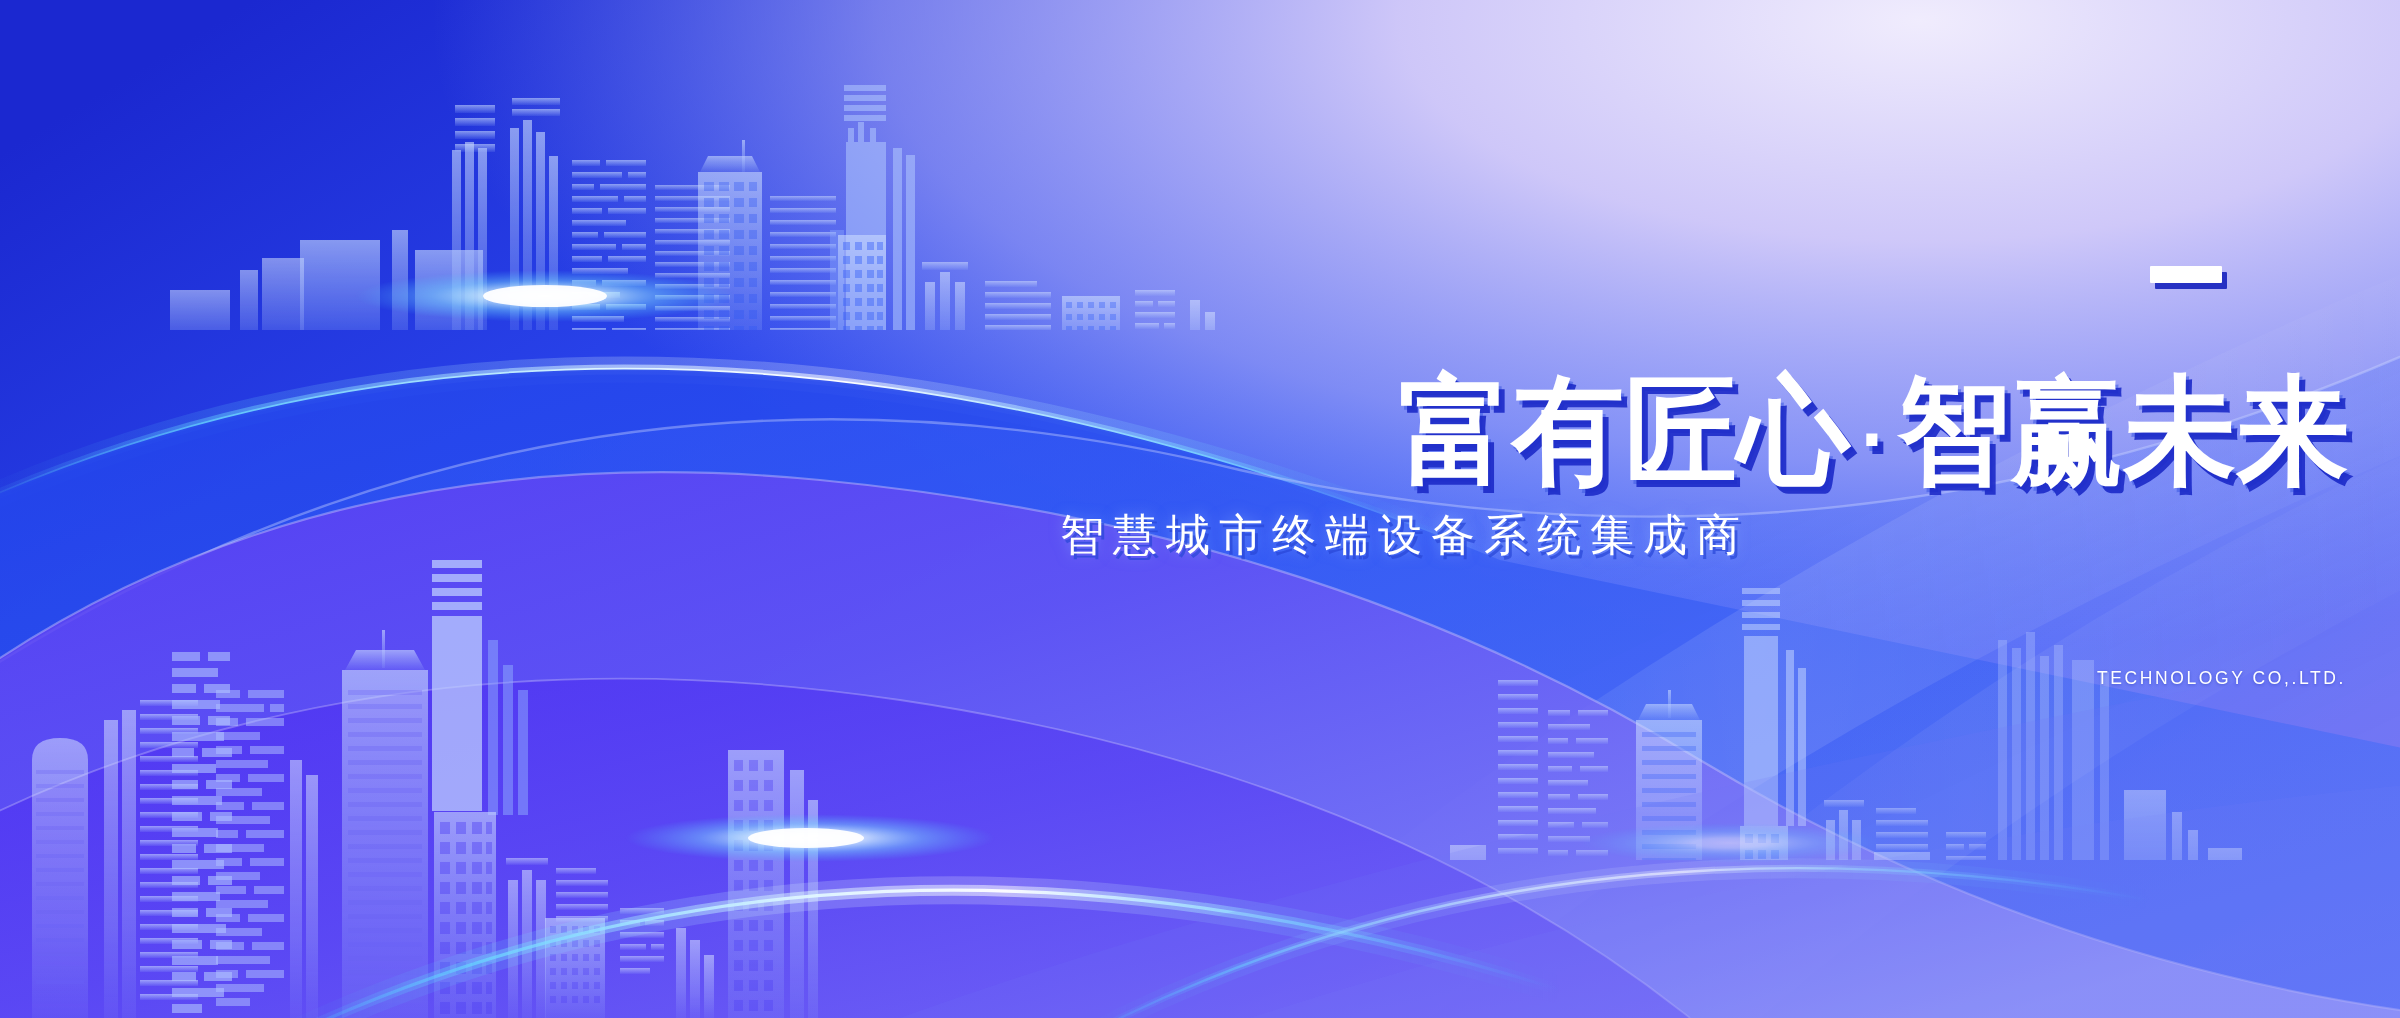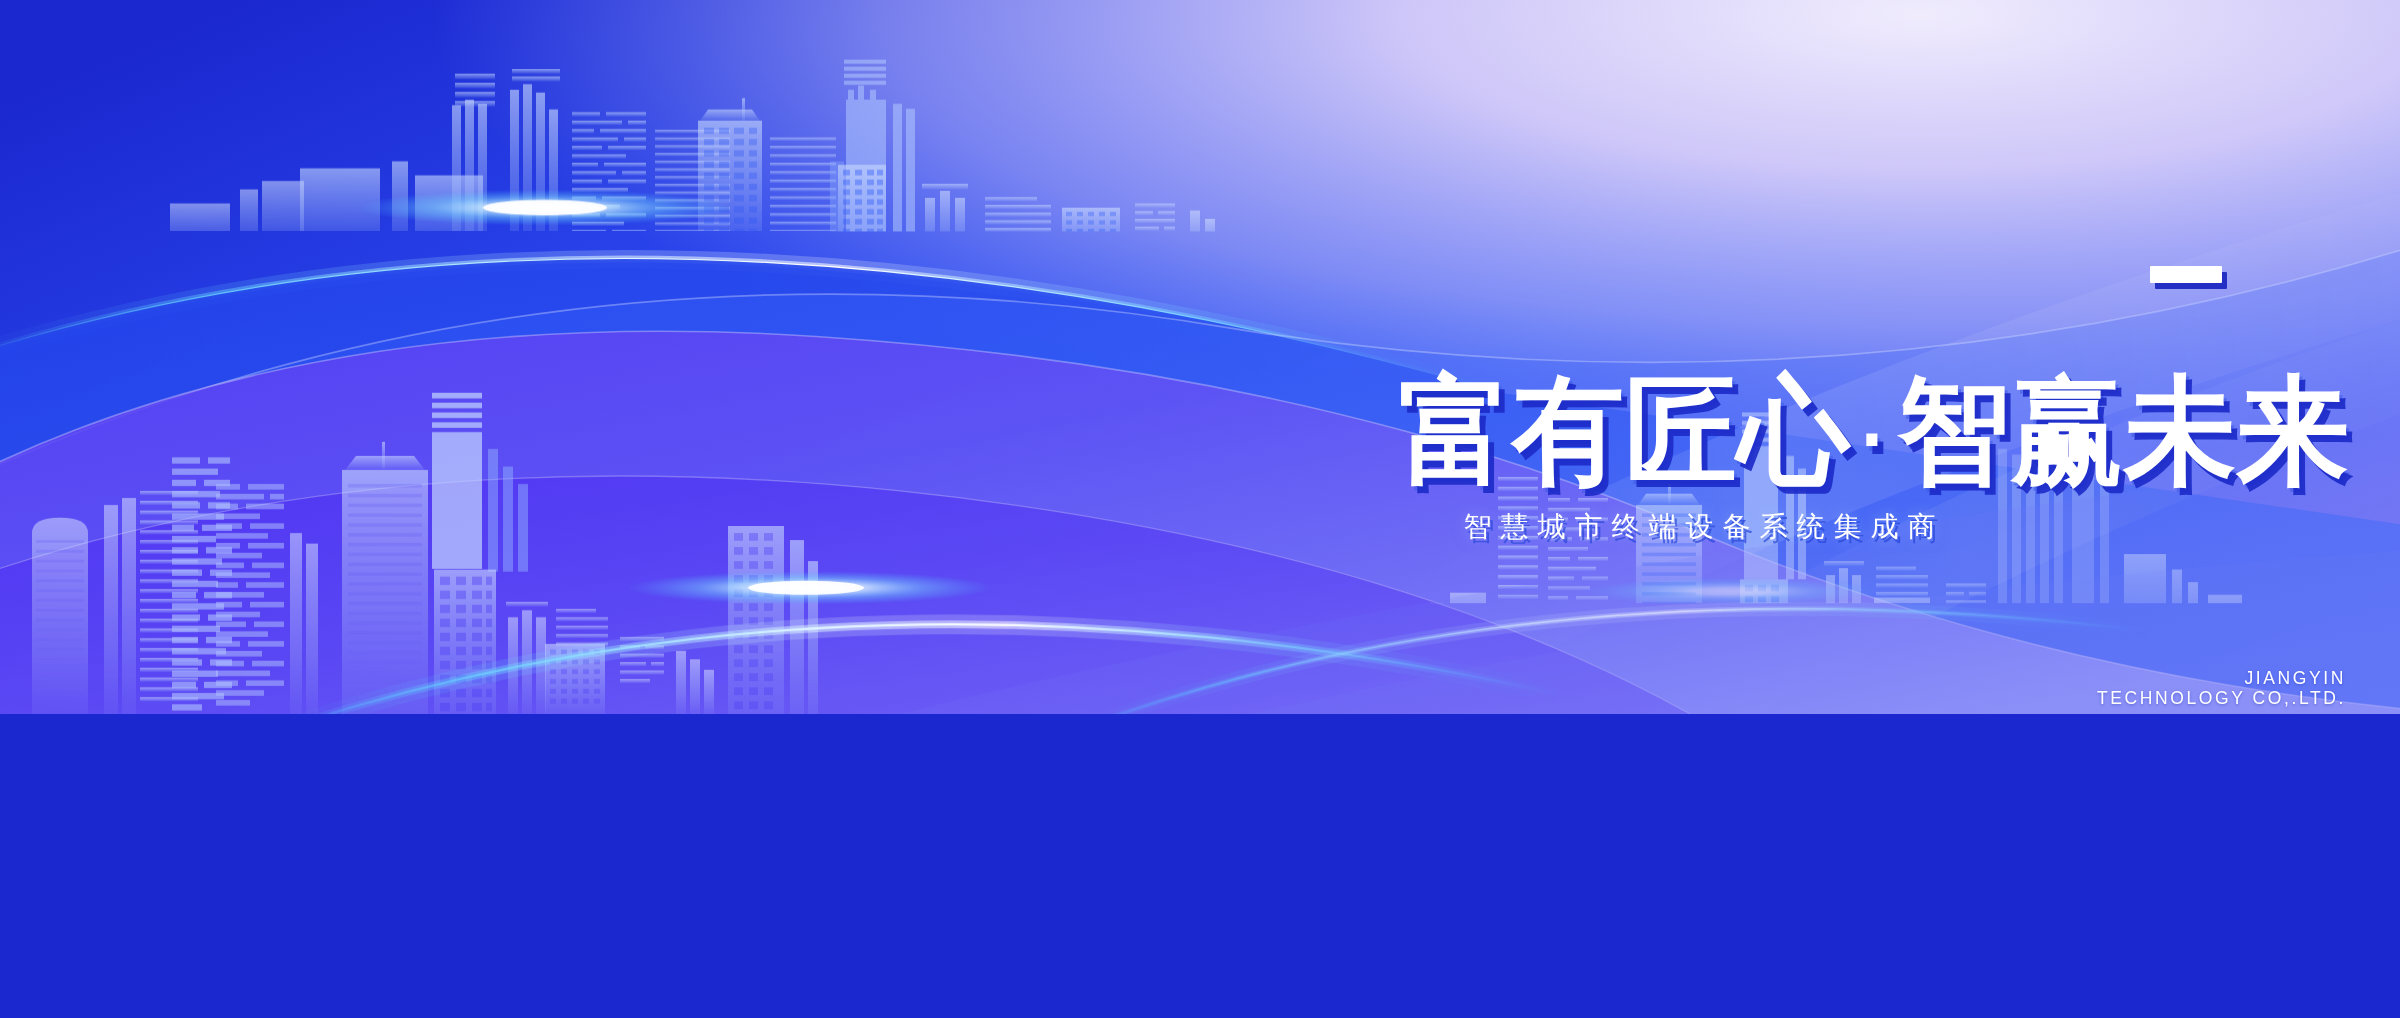--- a/index.html
+++ b/index.html
@@ -1,20 +1,20 @@
 <!DOCTYPE html>
 <html><head>
 <meta charset="utf-8">
 <style>
   html,body{margin:0;padding:0;background:#1b28d0;}
   *{box-sizing:border-box;}
   #stage{
     position:relative;
     width:2400px;
-    height:714px;
+    height:1018px;
     overflow:hidden;
     font-family:"Liberation Sans","DejaVu Sans",sans-serif;
   }
   .layer{position:absolute;inset:0;}
   .svgfill{width:100%;height:100%;display:block;}
 
   
   #text-block{
     position:absolute;
     left:1060px;
@@ -55,23 +55,23 @@
   #headline .sep{
     font-size:78px;
     vertical-align:middle;
     padding:0 10px;
   }
   #subtitle{
     position:absolute;
     left:0;
     top:263px;
     width:1300px;
-    text-align:center;
+    text-align:left;
     padding-right:12px;
-    font-size:28px;
+    font-size:44px;
     line-height:1;
     font-weight:500;
     color:#ffffff;
     letter-spacing:9px;
     white-space:nowrap;
     text-shadow:
       3px 4px 0 rgba(40,70,215,.70),
       0 0 14px rgba(150,185,255,.55);
   }
   #company-en{
@@ -989,19 +989,18 @@
 
     <div id="dash-mark" title=""></div>
 
     <div id="headline">
       <span>富有匠心</span><span class="sep">·</span><span>智赢未来</span>
     </div>
 
     <div id="subtitle">智慧城市终端设备系统集成商</div>
 
     <div id="company-en" class="pos">
-      <div>JIANGYIN</div>
       <div>TECHNOLOGY CO,.LTD.</div>
     </div>
 
   </div>
 
 </div>
 
 </body></html>

